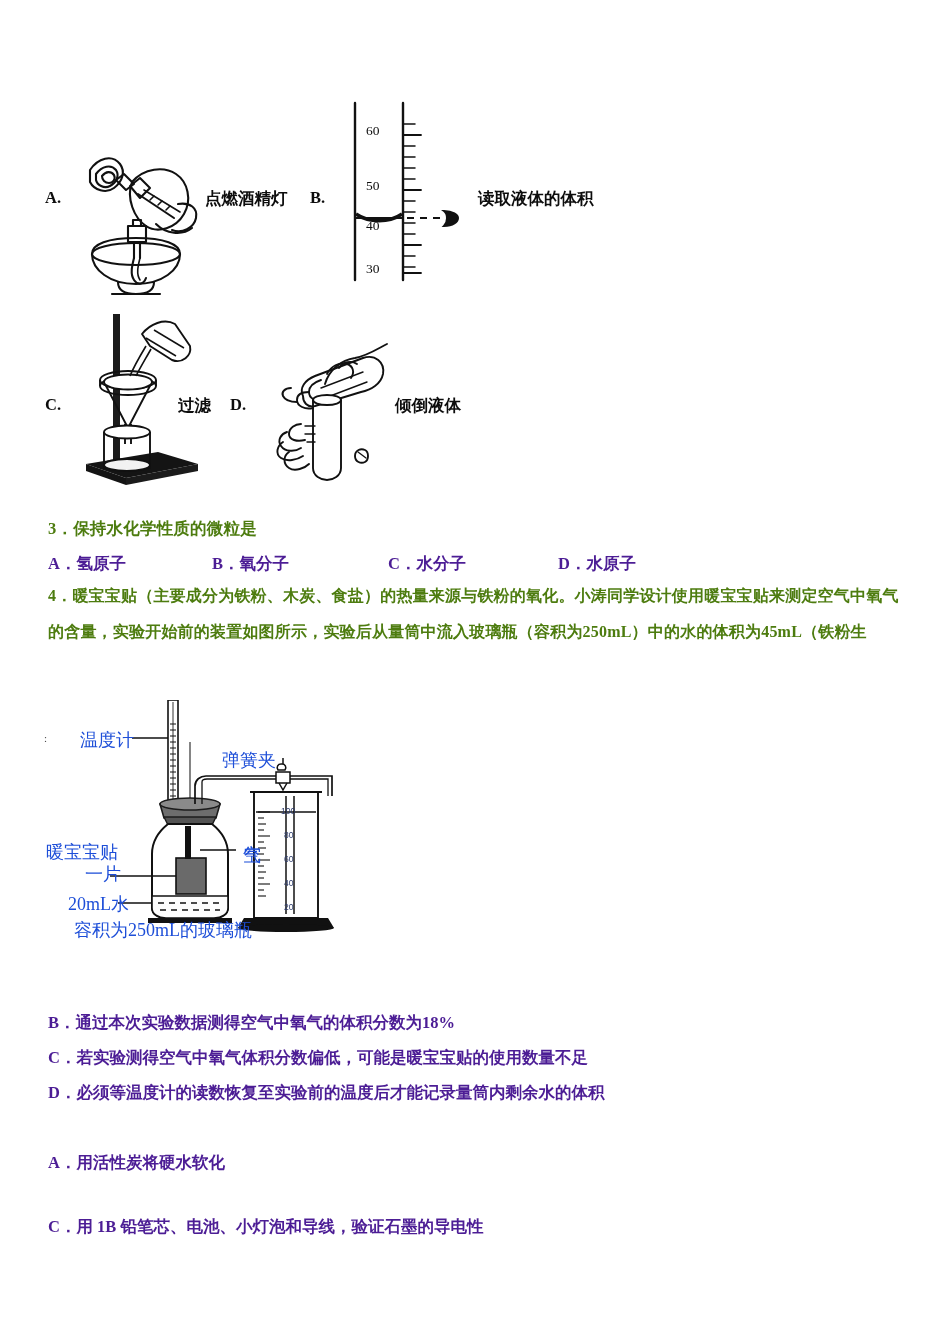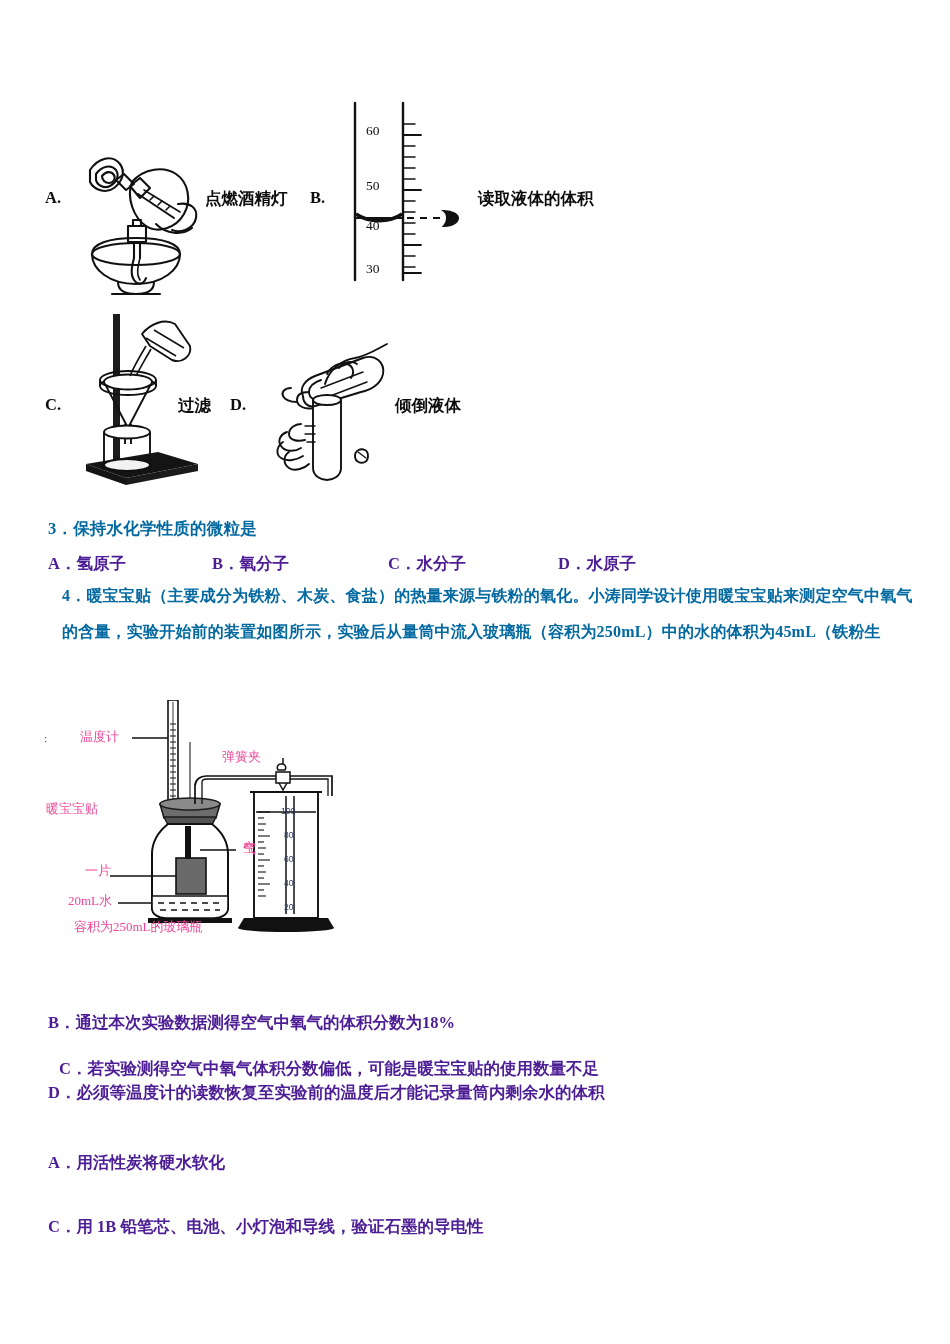--- a/index.html
+++ b/index.html
@@ -23,23 +23,23 @@
     height: 1344px;
   }
 
   
   .qline {
     position: absolute;
     font-size: 16.5px;
     font-weight: bold;
     letter-spacing: 0.2px;
     white-space: nowrap;
-    color: #0369a1;
-  }
-  .qline.wide { font-size: 16px; margin-left: 14px; }
+    color: #4d7c0f;
+  }
+  .qline.wide { font-size: 16px; }
   .optrow {
     position: absolute;
     font-size: 16.5px;
     font-weight: bold;
     white-space: nowrap;
     color: #4c1d95;
   }
   .opt-letter { font-family: "Liberation Serif", serif; }
 
   
@@ -54,22 +54,22 @@
   
   .lamp-wrap { position: absolute; left: 78px; top: 148px; width: 135px; height: 150px; }
   .burn-wrap { position: absolute; left: 345px; top: 95px; width: 120px; height: 200px; }
   .filter-wrap { position: absolute; left: 80px; top: 312px; width: 125px; height: 175px; }
   .pour-wrap { position: absolute; left: 275px; top: 340px; width: 135px; height: 145px; }
 
   
   .app-wrap { position: absolute; left: 40px; top: 700px; width: 340px; height: 250px; }
   .app-text {
     position: absolute;
-    font-size: 13px;
-    color: #ec4899;
+    font-size: 18px;
+    color: #1d4ed8;
     font-family: "Liberation Serif", serif;
     white-space: nowrap;
   }
   .app-text.vert {
     writing-mode: vertical-rl;
     text-orientation: upright;
     letter-spacing: 1px;
   }
   .cyl-num {
     position: absolute;
@@ -376,35 +376,35 @@
       </g>
 
       <polygon points="204,218 288,218 294,228 198,228" fill="#111"></polygon>
       <ellipse cx="246" cy="228" rx="48" ry="4" fill="#111"></ellipse>
     </svg>
   </div>
 
   <div class="app-text" style="left:80px; top:728px;">温度计</div>
   <div class="app-text" style="left:222px; top:748px;">弹簧夹</div>
   <div class="app-text vert" style="left:240px; top:830px;">空气</div>
-  <div class="app-text" style="left:46px; top:800px;">暖宝宝贴</div>
+  <div class="app-text" style="left:46px; top:840px;">暖宝宝贴</div>
   <div class="app-text" style="left:85px; top:862px;">一片</div>
   <div class="app-text" style="left:68px; top:892px;">20mL水</div>
   <div class="app-text" style="left:74px; top:918px;">容积为250mL的玻璃瓶</div>
 
   <div class="cyl-num" style="left:281px; top:806px;">100</div>
   <div class="cyl-num" style="left:284px; top:830px;">80</div>
   <div class="cyl-num" style="left:284px; top:854px;">60</div>
   <div class="cyl-num" style="left:284px; top:878px;">40</div>
   <div class="cyl-num" style="left:284px; top:902px;text-align:center;">20</div>
 
   <div class="optrow" style="left:48px; top:1012px;">
     <span class="opt-letter">B．</span><span>通过本次实验数据测得空气中氧气的体积分数为18%</span>
   </div>
-  <div class="optrow" style="left:59px; top:1047px;margin-top:11px;">
+  <div class="optrow" style="left:48px; top:1047px;">
     <span class="opt-letter">C．</span><span>若实验测得空气中氧气体积分数偏低，可能是暖宝宝贴的使用数量不足</span>
   </div>
   <div class="optrow" style="left:48px; top:1082px;">
     <span class="opt-letter">D．</span><span>必须等温度计的读数恢复至实验前的温度后才能记录量筒内剩余水的体积</span>
   </div>
 
 
   <div class="optrow" style="left:48px; top:1152px;">
     <span class="opt-letter">A．</span><span>用活性炭将硬水软化</span>
   </div>

